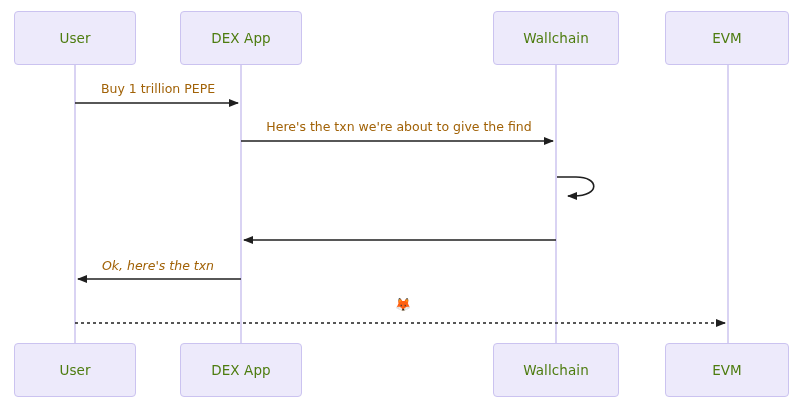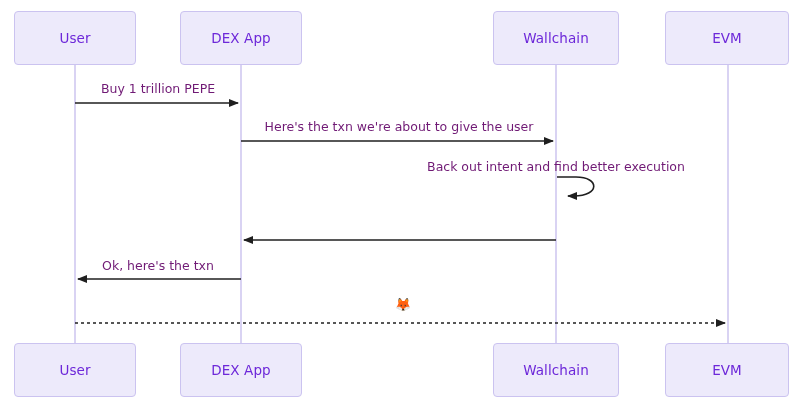--- a/index.html
+++ b/index.html
@@ -31,30 +31,30 @@
     box-sizing: border-box;
     background: #EDEAFB;
     border: 1px solid #CBC3F0;
     border-radius: 4px;
     display: flex;
     align-items: center;
     justify-content: center;
   }
   .participant-label {
     font-size: 13.5px;
-    color: #6d28d9;
+    color: #4d7c0f;
     font-family: "DejaVu Sans", "Liberation Sans", sans-serif;
     letter-spacing: 0.1px;
     white-space: nowrap;
   }
   .msg-label {
     position: absolute;
     transform: translateX(-50%);
     font-size: 12.5px;
-    color: #701a75;
+    color: #a16207;
     font-family: "DejaVu Sans", "Liberation Sans", sans-serif;
     white-space: nowrap;
     text-align: center;
   }
   .msg-label.with-emoji {
     display: flex;
     align-items: center;
     gap: 5px;
   }
   .emoji-glyph {
@@ -118,24 +118,23 @@
   </div>
   <div class="participant-box" style="left:493px; top:343px; width:126px; height:54px;">
     <span class="participant-label">Wallchain</span>
   </div>
   <div class="participant-box" style="left:665px; top:343px; width:124px; height:54px;">
     <span class="participant-label">EVM</span>
   </div>
 
   <div class="msg-label" style="left:158px; top:81px;">Buy 1 trillion PEPE</div>
 
-  <div class="msg-label" style="left:399px; top:119px;">Here's the txn we're about to give the user</div>
-
-  <div class="msg-label" style="left:556px; top:159px;">Back out intent and find better execution</div>
+  <div class="msg-label" style="left:399px; top:119px;">Here's the txn we're about to give the find</div>
 
 
-  <div class="msg-label" style="left:158px; top:258px;">Ok, here's the txn</div>
+
+  <div class="msg-label" style="left:158px; top:258px;font-style:italic;">Ok, here's the txn</div>
 
   <div class="msg-label with-emoji" style="left:403px; top:298px;">
     <span class="emoji-glyph">🦊</span>
   </div>
 
 </div>
 
 </body></html>

